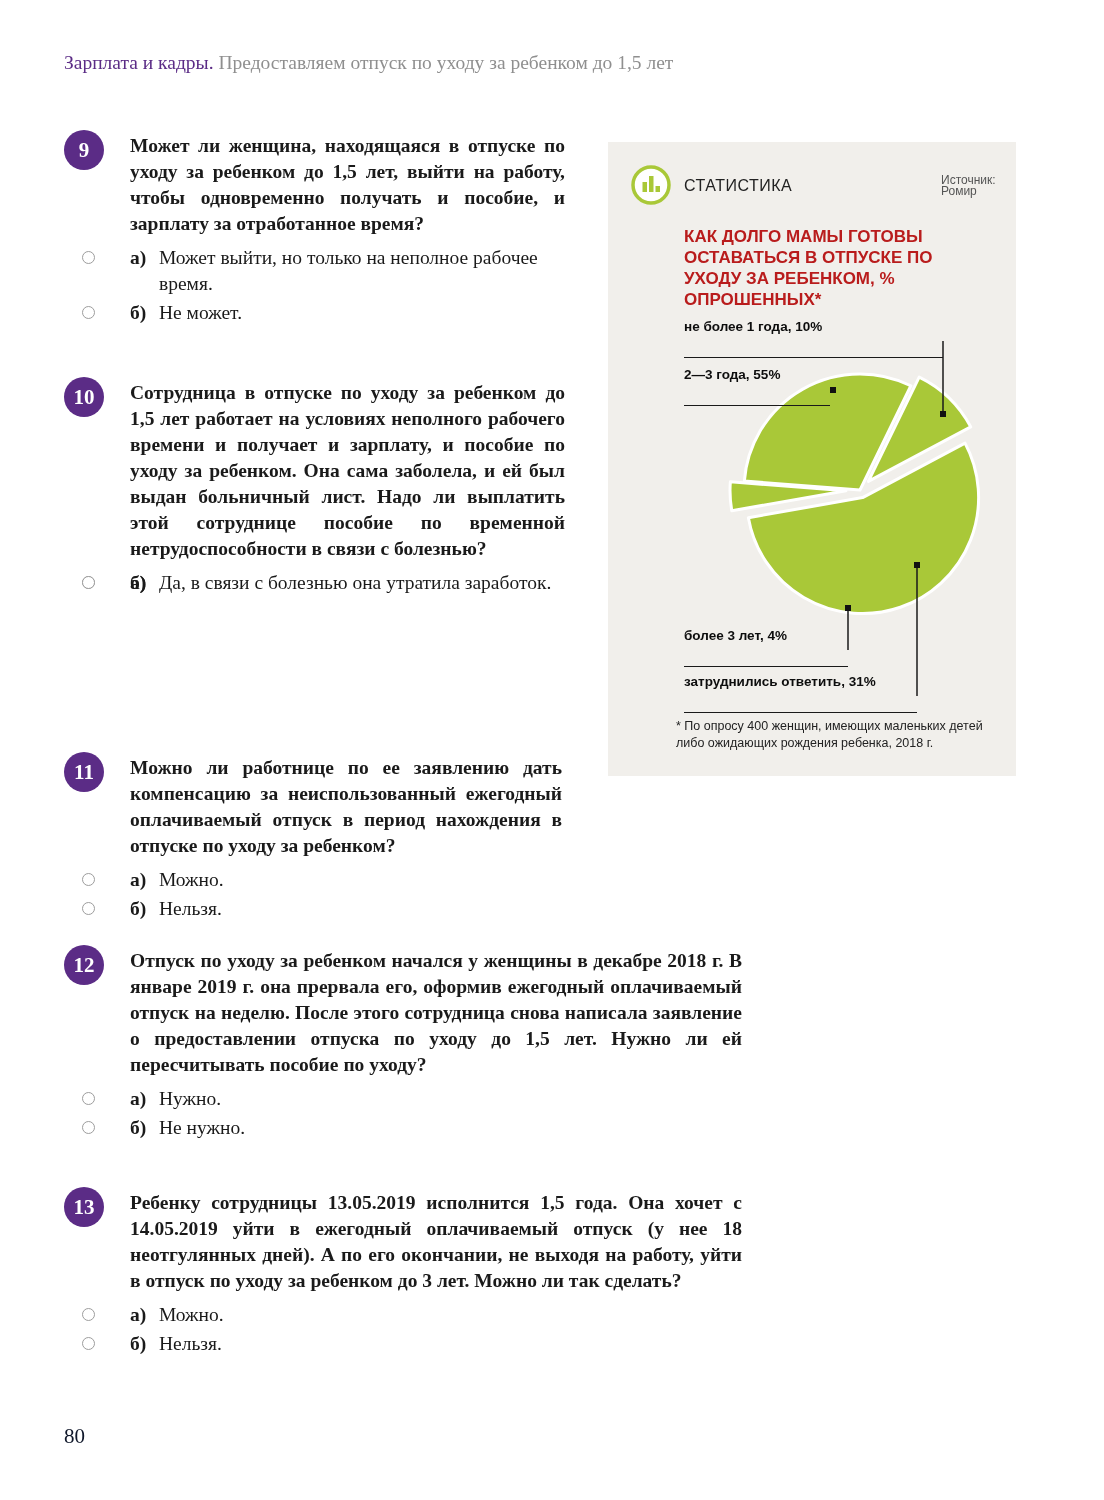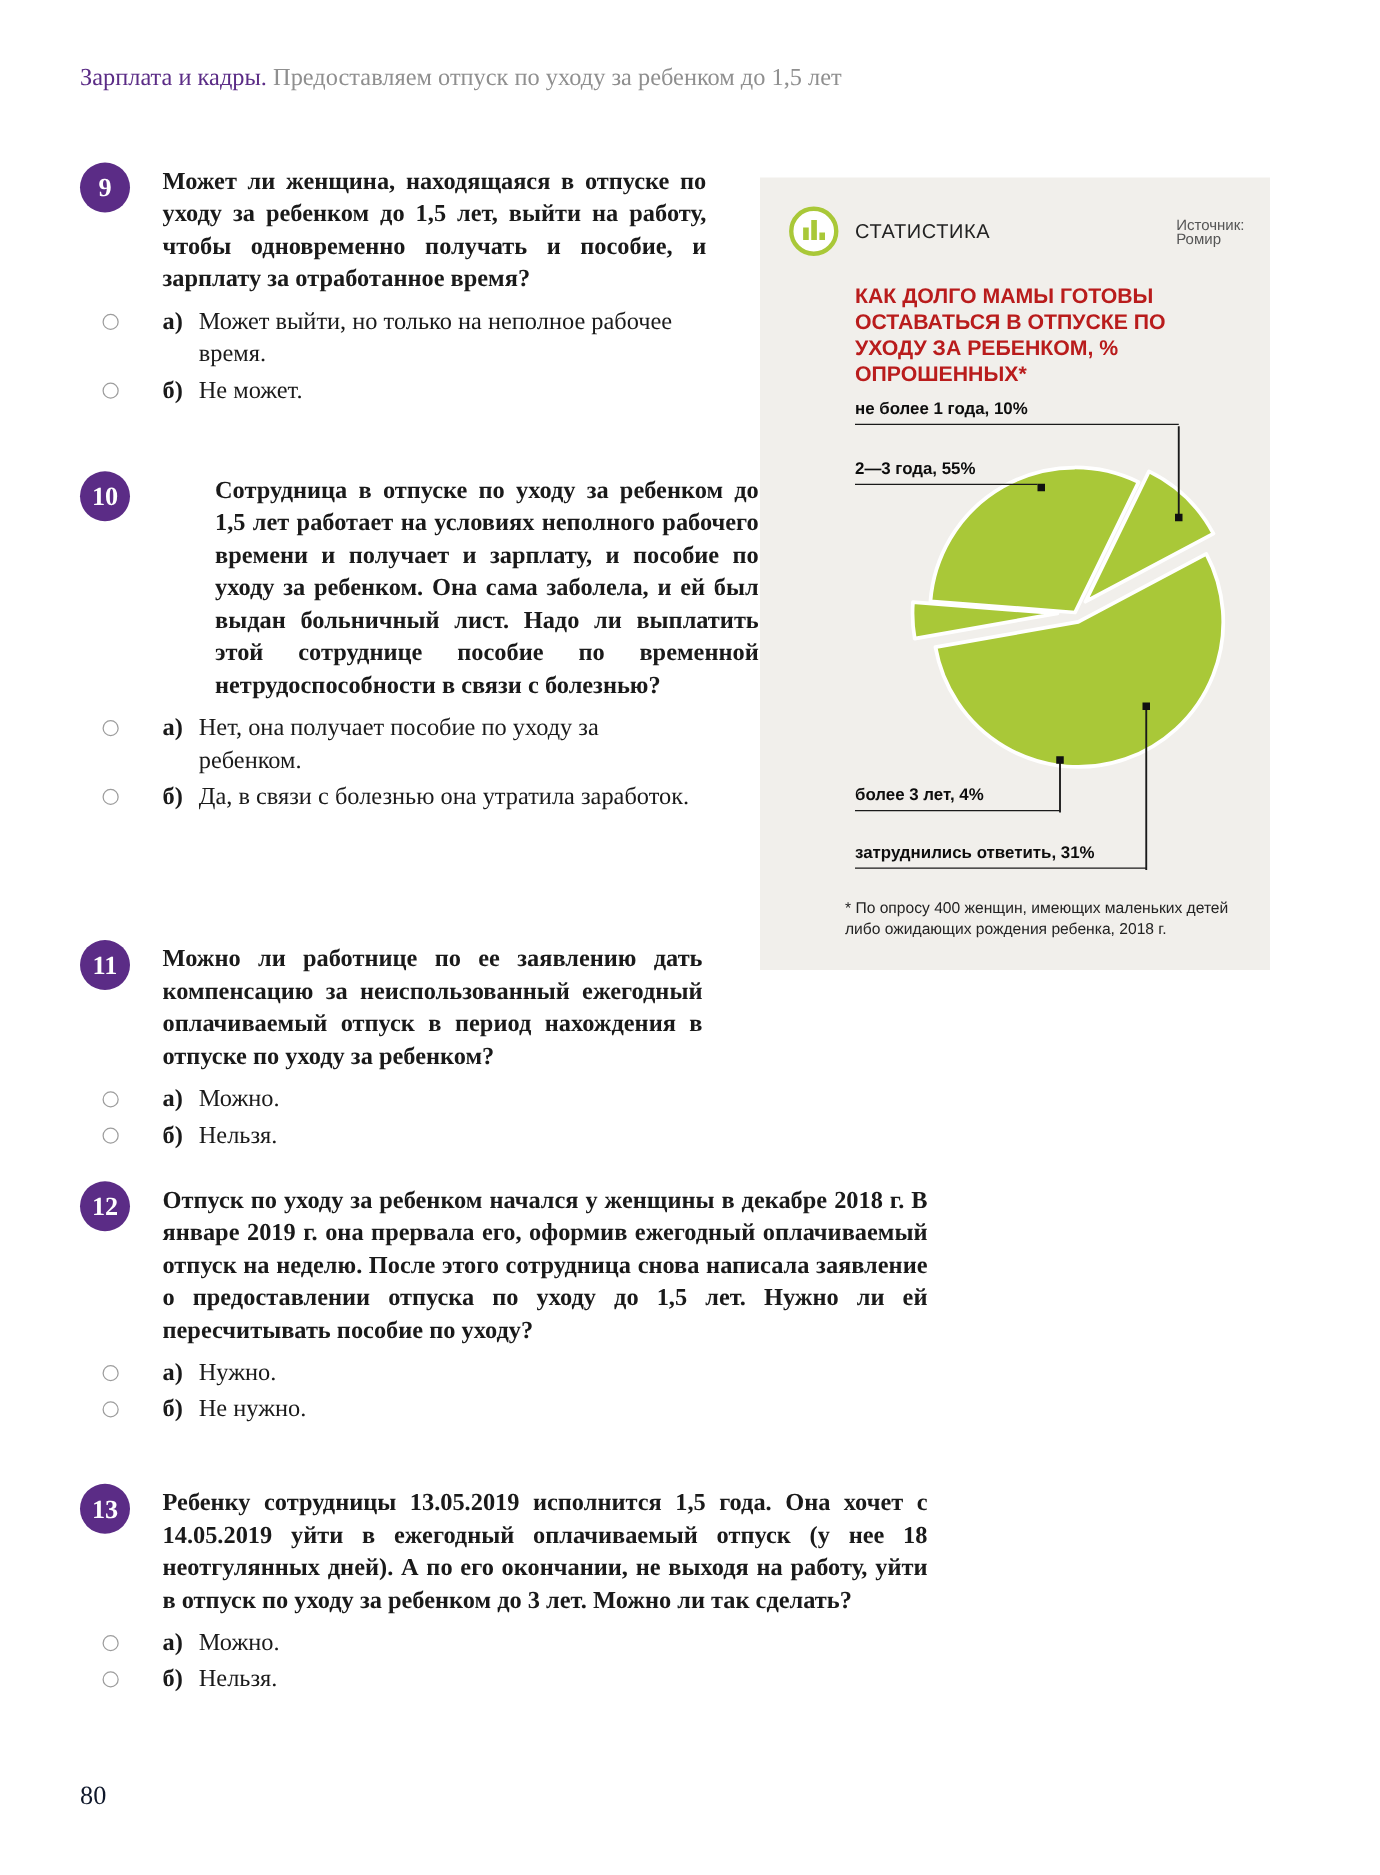--- a/index.html
+++ b/index.html
@@ -48,21 +48,21 @@
   .stats .icon{position:absolute;left:22px;top:22px;width:42px;height:42px;}
   .stats .stats-label{position:absolute;left:76px;top:35px;font-size:16px;letter-spacing:.5px;color:#222;}
   .stats .source{position:absolute;left:333px;top:33px;font-size:12px;line-height:11px;color:#555;}
   .stats .stitle{
     position:absolute;left:76px;top:84px;width:308px;
     font-size:17px;font-weight:700;line-height:21px;color:#b91c1c;
   }
   .chart-svg{position:absolute;left:0;top:0;width:408px;height:634px;}
   .chart-label{
     position:absolute;font-weight:700;font-size:13.5px;line-height:16px;color:#0d0d0d;
-    border-bottom:1.5px solid #1a1a1a;padding-bottom:4px;white-space:nowrap;overflow:visible;
+    border-bottom:1.5px solid #1a1a1a;padding-bottom:22px;white-space:nowrap;overflow:visible;
   }
   .cl0{left:76px;top:177px;width:259px;}
   .cl1{left:76px;top:225px;width:146px;}
   .cl2{left:76px;top:486px;width:164px;}
   .cl3{left:76px;top:532px;width:233px;}
   .footnote{position:absolute;left:68px;top:576px;width:316px;font-size:12.5px;line-height:16.5px;color:#222;}
   
   .page-number{position:absolute;left:64px;top:1424px;font-size:21px;color:#0f172a;}
 </style>
 </head>
@@ -87,26 +87,25 @@
         <span class="opt-label">б)</span>
         <span class="opt-text">Не может.</span>
       </div>
     </div>
   </div>
 </div>
 
 <div class="q" style="top:380px;width:501px;">
   <div class="badge">10</div>
   <div class="qcontent">
-    <div class="qtext" style="width:435px;margin-left:42px;">Сотрудница в отпуске по уходу за ребенком до 1,5 лет работает на условиях неполного рабочего времени и получает и зарплату, и пособие по уходу за ребенком. Она сама заболела, и ей был выдан больничный лист. Надо ли выплатить этой сотруднице пособие по временной нетрудоспособности в связи с болезнью?</div>
+    <div class="qtext" style="width:435px;">Сотрудница в отпуске по уходу за ребенком до 1,5 лет работает на условиях неполного рабочего времени и получает и зарплату, и пособие по уходу за ребенком. Она сама заболела, и ей был выдан больничный лист. Надо ли выплатить этой сотруднице пособие по временной нетрудоспособности в связи с болезнью?</div>
     <div class="options" style="width:435px;">
       <div class="option">
         <span class="radio"></span>
         <span class="opt-label">а)</span>
-        <span class="opt-text">Нет, она получает пособие по уходу за ребенком.</span>
       </div>
       <div class="option">
         <span class="radio"></span>
         <span class="opt-label">б)</span>
         <span class="opt-text">Да, в связи с болезнью она утратила заработок.</span>
       </div>
     </div>
   </div>
 </div>
 

